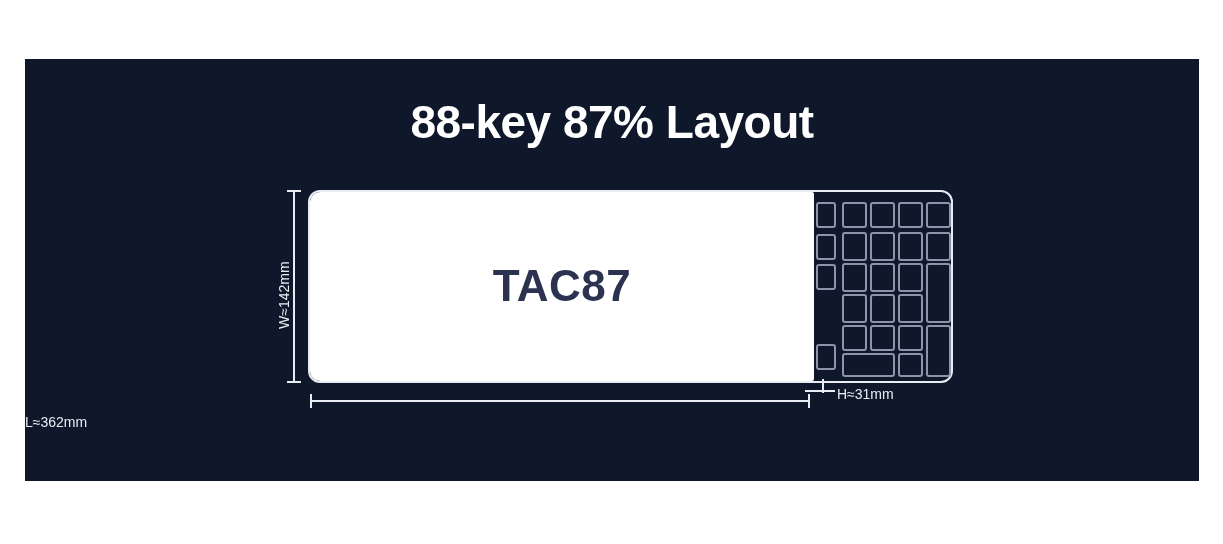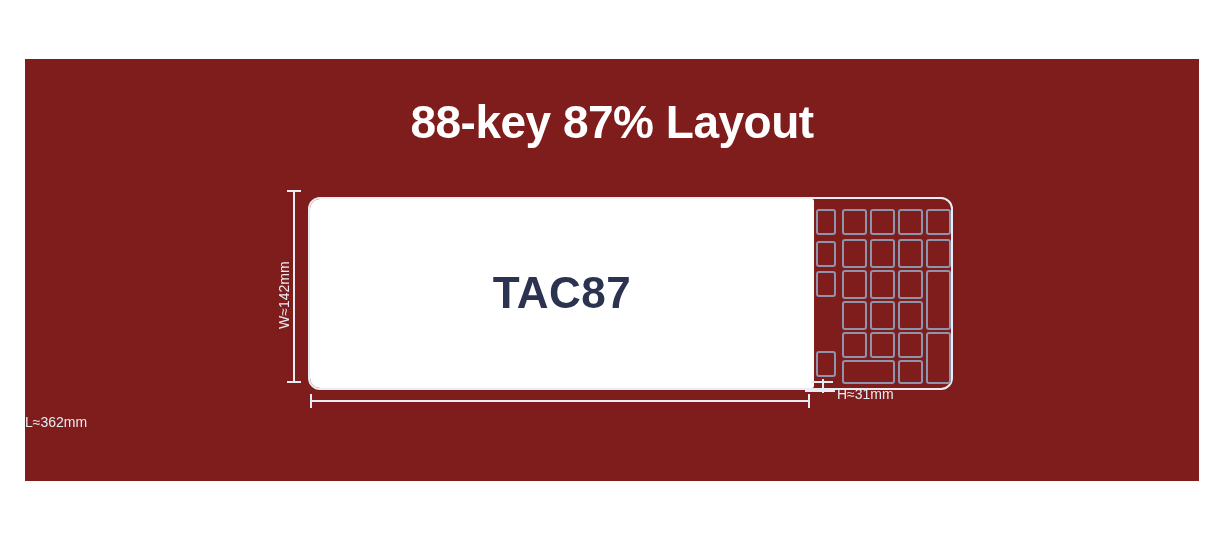--- a/index.html
+++ b/index.html
@@ -21,21 +21,21 @@
     background: #ffffff;
   }
 
   
   #card {
     position: absolute;
     left: 25px;
     top: 59px;
     width: 1174px;
     height: 422px;
-    background: #7f1d1d;
+    background: #0f172a;
   }
 
   
   #title {
     position: absolute;
     left: 0;
     top: 40px;
     width: 1174px;
     text-align: center;
     color: #ffffff;
@@ -52,21 +52,21 @@
     left: 0;
     top: 0;
     width: 1174px;
     height: 422px;
   }
 
   
   #kb-shell {
     position: absolute;
     left: 283px;      
-    top: 138px;       
+    top: 131px;       
     width: 645px;
     height: 193px;
     border: 2px solid #e9ecf2;
     border-radius: 12px;
     box-sizing: border-box;
     background: transparent;
   }
 
   
   #kb-plate {

